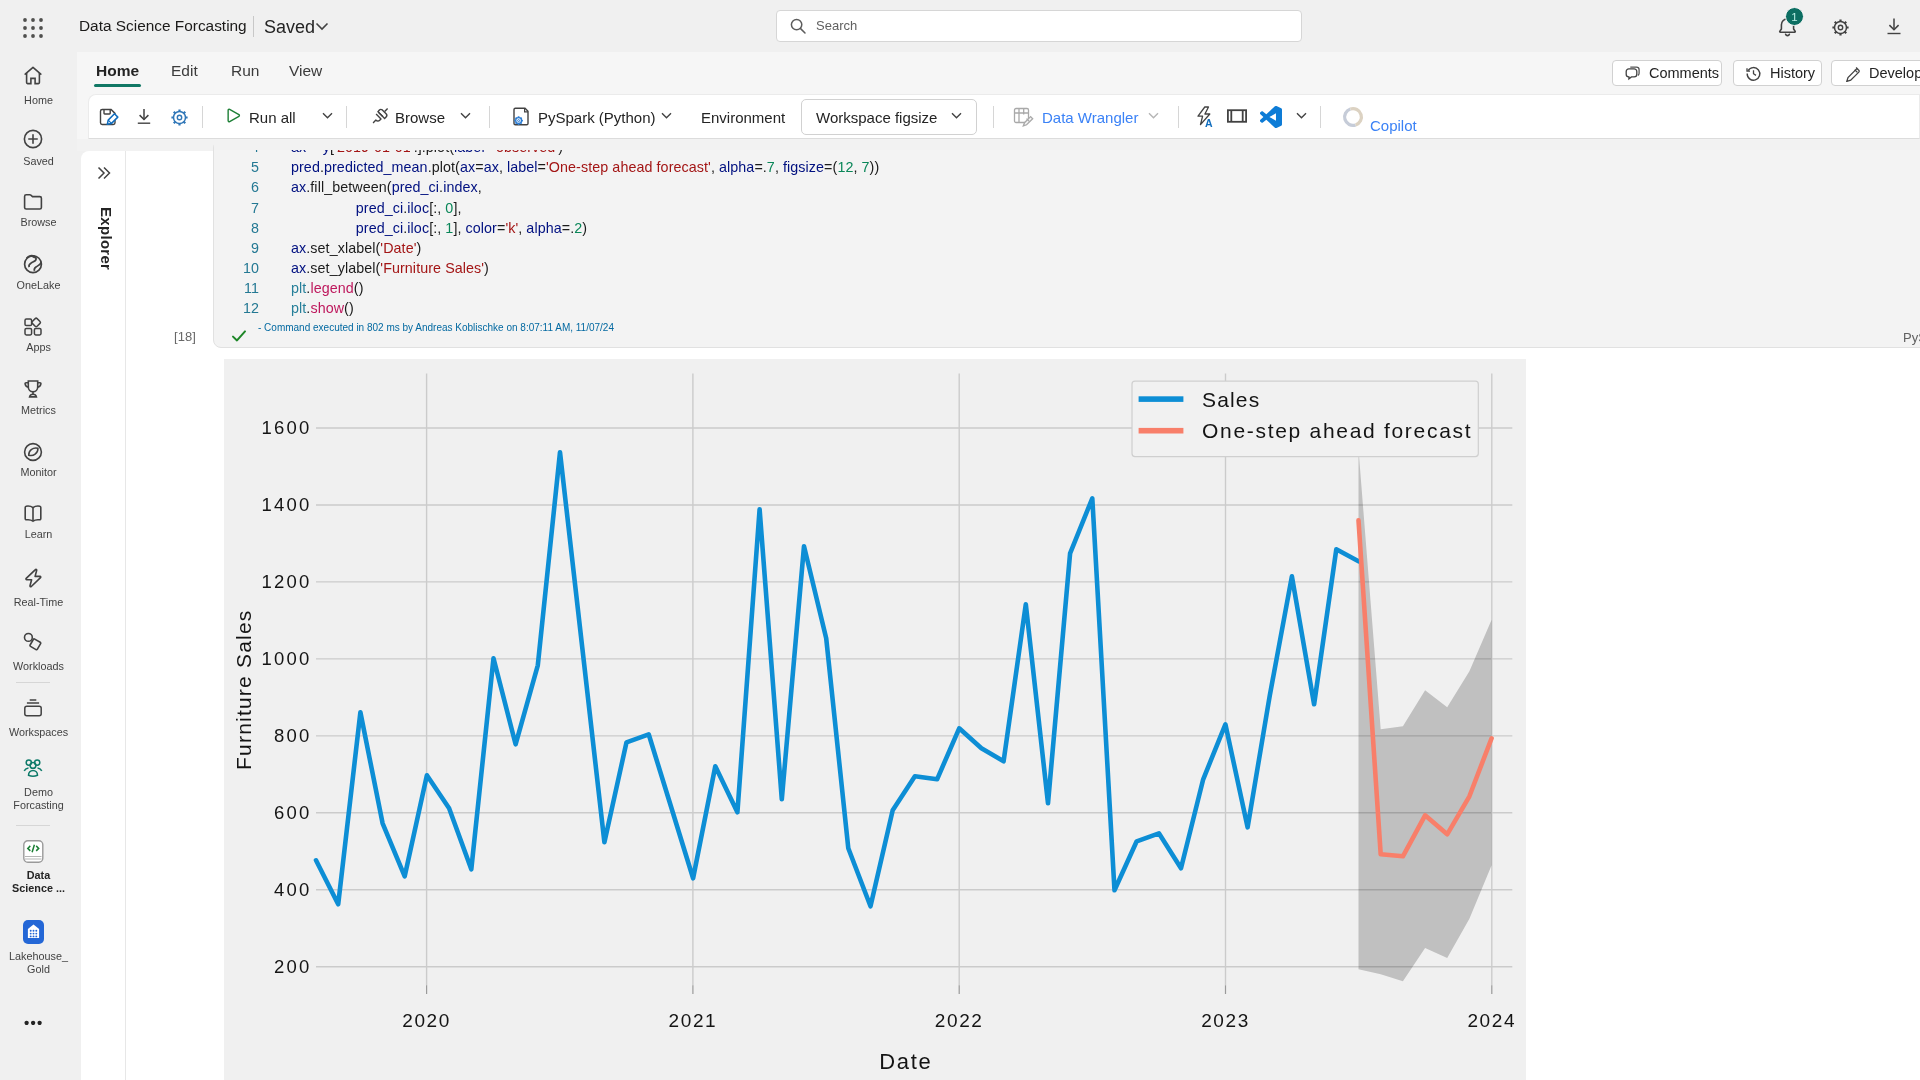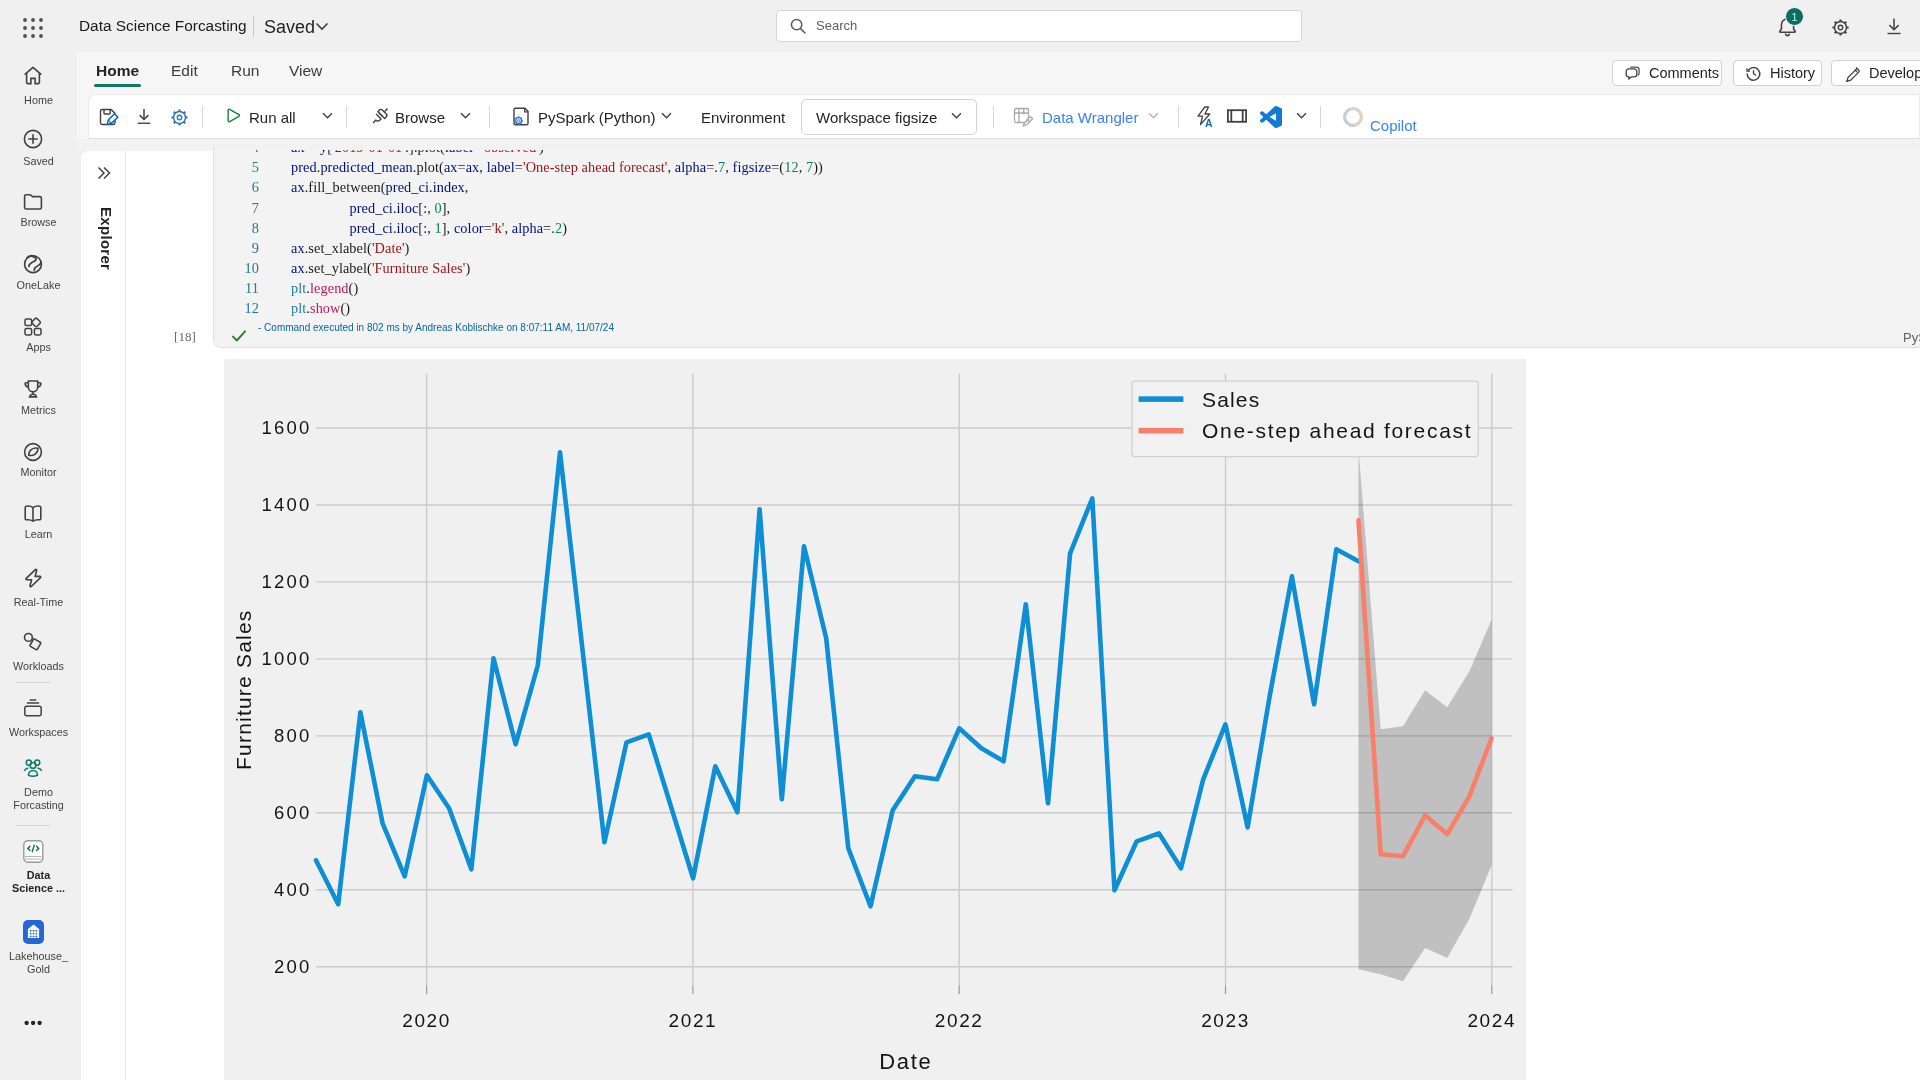--- a/index.html
+++ b/index.html
@@ -6,21 +6,21 @@
   font-family:"Liberation Sans",sans-serif;position:relative}
 .a{position:absolute}
 svg{display:block}
 #maincard{left:81px;top:151px;width:1839px;height:929px;background:#fff;border-radius:8px 0 0 0}
 #vsep{left:125px;top:151px;width:1px;height:929px;background:#e7e7e7}
 #cellcard{left:213px;top:140px;width:1720px;height:208px;background:#f3f3f3;
   border:1px solid #e1e1e1;border-radius:8px}
 #cellmask{left:214px;top:139px;width:1719px;height:10.5px;background:#f2f2f2}
 #toolbar{left:88px;top:94px;width:1832px;height:45px;background:#fff;
   border:1px solid #ebebeb;border-bottom:1px solid #dcdcdc;border-radius:8px 0 0 0}
-.code{font-family:Liberation Serif, serif;font-size:14.3px;line-height:20.1px;white-space:pre;letter-spacing:.08px}
+.code{font-family:Liberation Sans, sans-serif;font-size:14.3px;line-height:20.1px;white-space:pre;letter-spacing:.08px}
 .ln{color:#237893;text-align:right;width:46px}
 .nv{color:#001080}.fn{color:#be185d}.ns{color:#267f99}.st{color:#a31515}.nb{color:#098658}
 .tab{font-size:15.5px;color:#3b3b3b}
 .btn2{height:26px;background:#fff;border:1px solid #d1d1d1;border-radius:4px;
   display:flex;align-items:center;font-size:14.5px;color:#242424}
 .tbtxt{font-size:15px;color:#242424;line-height:45px}
 .gray{color:#3b82f6}
 .navlbl{font-size:10.8px;color:#424242;width:77px;text-align:center;line-height:12.8px}
 </style></head>
 <body>

